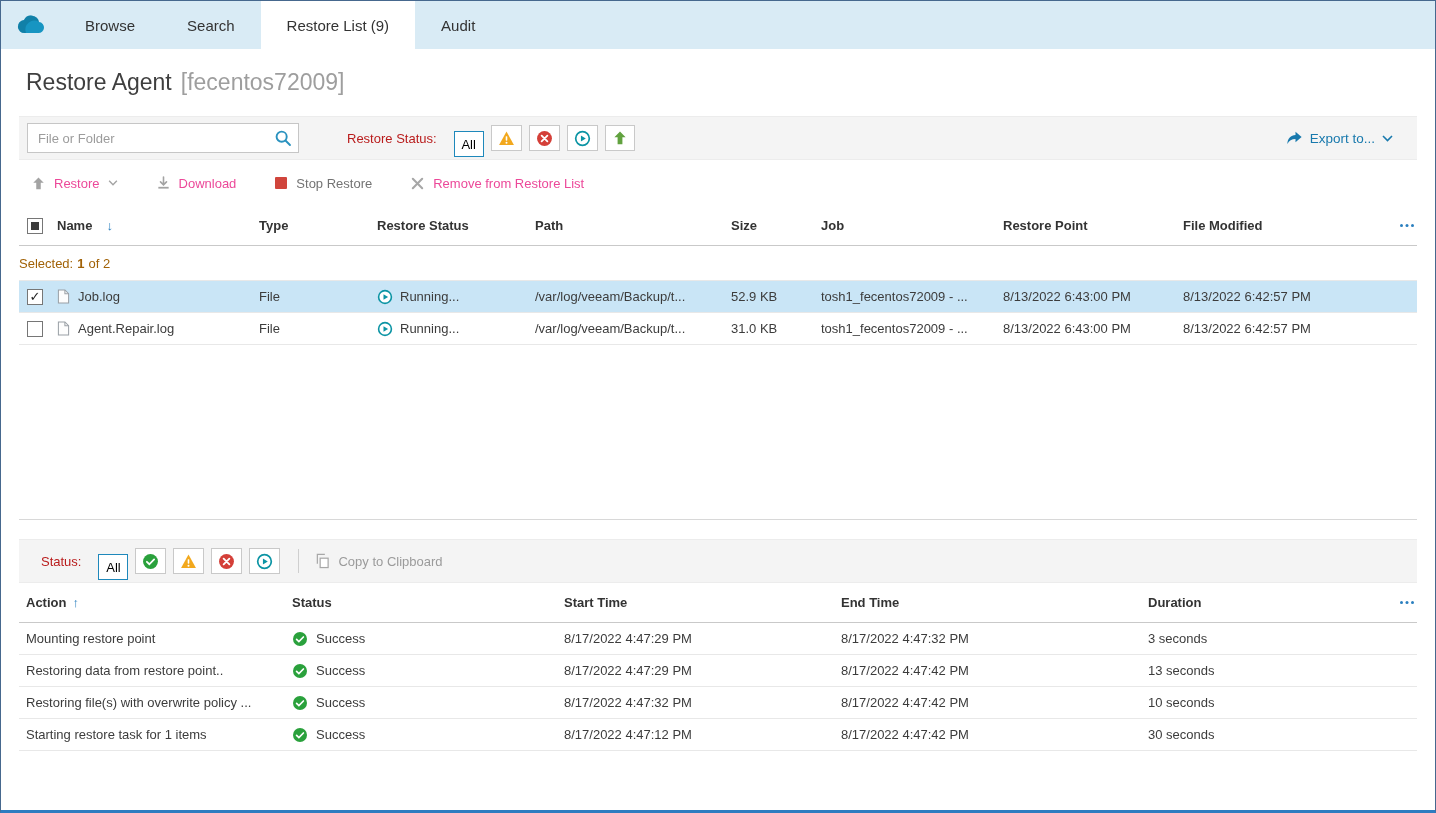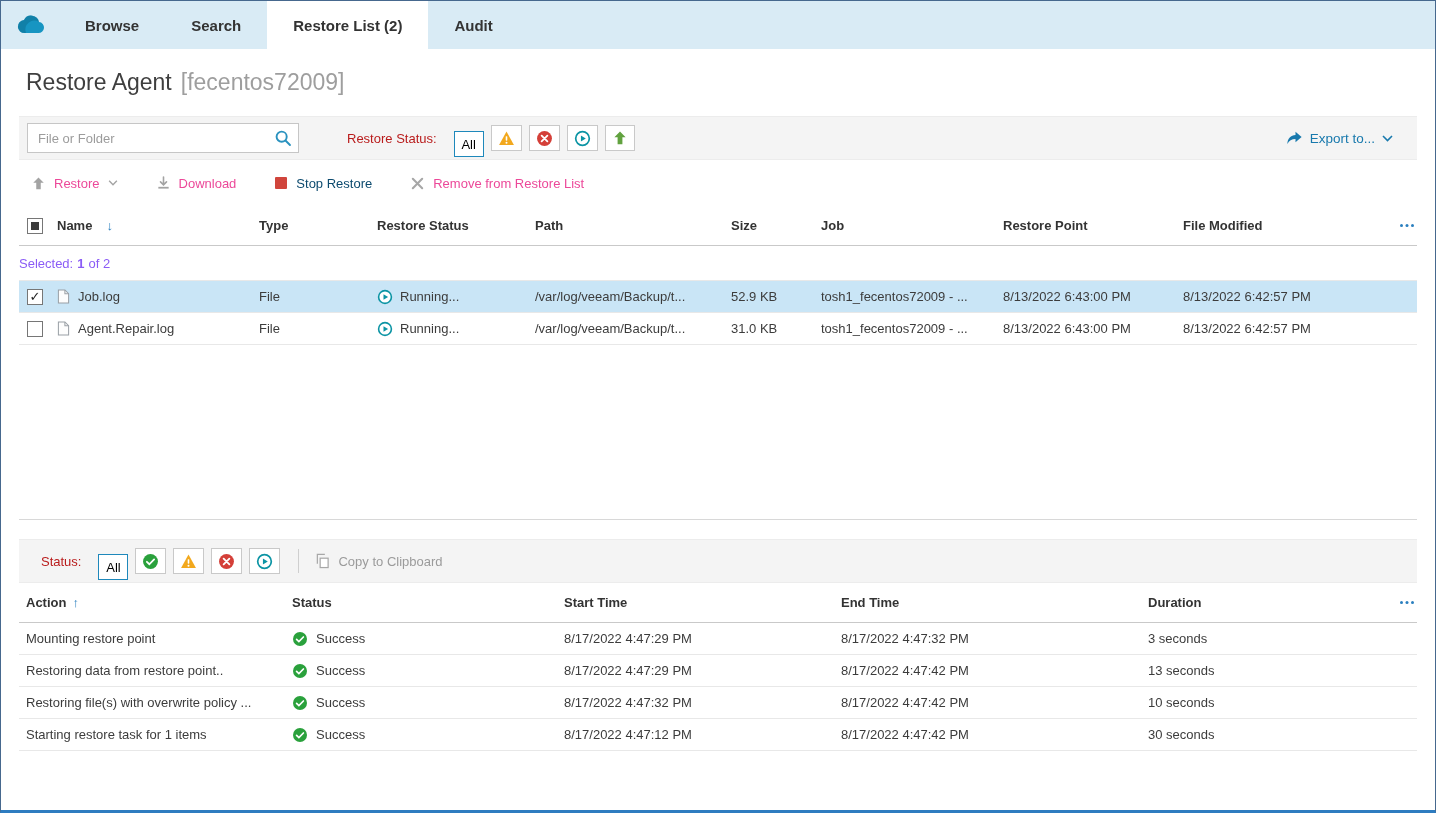--- a/index.html
+++ b/index.html
@@ -11,21 +11,21 @@
   .page {
     width:1436px; height:813px; overflow:hidden; background:#fff;
     border:1px solid #46688e; border-bottom:3px solid #2e7cc0;
     display:flex; flex-direction:column;
   }
 
   
   .topbar { height:48px; background:#d9ebf5; display:flex; align-items:stretch; flex:none; }
   .logo-wrap { width:58px; display:flex; align-items:center; justify-content:center; }
   .tabs { display:flex; align-items:stretch; }
-  .tab { display:flex; align-items:center; padding:0 26px; font-size:15px; color:#333; cursor:pointer;font-weight:bold; }
+  .tab { display:flex; align-items:center; padding:0 26px; font-size:15px; color:#333; cursor:pointer; }
   .tab.active { background:#fff; }
 
   
   .title-row { height:67px; display:flex; align-items:center; padding:0 25px; flex:none; background:#fff; }
   .title-main { font-size:23px; color:#3f3f3f; }
   .title-sub { font-size:23px; color:#9e9e9e; margin-left:9px; }
 
   
   .filter-bar {
     height:44px; margin:0 18px; background:#f4f4f4; flex:none;
@@ -46,38 +46,38 @@
     font:inherit; cursor:pointer; padding:0 6px;
   }
   .fbtn.sel { border-color:#1e88bb;margin-top:12px; }
   .export-btn { margin-left:auto; margin-right:16px; display:flex; align-items:center; gap:7px;
     color:#1879ad; cursor:pointer; font-size:13.5px; }
 
   
   .actions-bar { height:46px; display:flex; align-items:center; padding:0 30px; gap:38px; flex:none; background:#fff; }
   .act { display:flex; align-items:center; gap:8px; cursor:pointer; }
   .act .lbl-dis { color:#ec4899; }
-  .act .lbl-stop { color:#0c4a6e; }
+  .act .lbl-stop { color:#737373; }
 
   
   .content { padding:0 18px; flex:none; }
   .trow { display:flex; align-items:center; height:32px; border-bottom:1px solid #e8e8e8; }
   .thead { height:40px; font-weight:700; color:#333; border-bottom:1px solid #c9c9c9; }
   .c { padding-right:8px; white-space:nowrap; overflow:hidden; display:flex; align-items:center; }
   .col-check { width:38px; padding-left:8px; }
   .col-name  { width:202px; gap:8px; }
   .col-type  { width:118px; }
   .col-rstat { width:158px; gap:7px; }
   .col-path  { width:196px; }
   .col-size  { width:90px; }
   .col-job   { width:182px; }
   .col-rpt   { width:180px; }
   .col-lmod  { flex:1; }
   .col-more  { width:28px; justify-content:flex-end; padding-right:2px; cursor:pointer; }
-  .selected-row { height:35px; display:flex; align-items:center; border-bottom:1px solid #e8e8e8; color:#8b5cf6; gap:4px; }
+  .selected-row { height:35px; display:flex; align-items:center; border-bottom:1px solid #e8e8e8; color:#a16207; gap:4px; }
   .selected-row b { font-weight:700; }
   .frow.sel-row { background:#c9e5f6; }
   .cb { width:16px; height:16px; border:1px solid #767676; background:#fff;
         display:flex; align-items:center; justify-content:center; cursor:pointer; flex:none; }
   .cb.indet::after { content:""; width:8px; height:8px; background:#3c3c3c; }
   .cb.checked::after { content:"\2713"; font-size:13px; font-weight:700; color:#222; line-height:1; }
   .sort-desc::after { content:"\2193"; color:#2a7fbf; font-weight:700; margin-left:6px; }
   .sort-asc::after  { content:"\2191"; color:#2a7fbf; font-weight:700; margin-left:6px; }
   .empty-space { height:174px; }
   .section-divider { border-top:1px solid #d8d8d8; margin:0 18px; flex:none; }
@@ -109,21 +109,21 @@
   <header class="topbar">
     <div class="logo-wrap">
       <svg width="36" height="30" viewBox="0 0 36 30">
         <path fill="#1795c2" d="M27 12a8 8 0 0 0-15-2 6.5 6.5 0 0 0 .8 13H26a5.5 5.5 0 0 0 1-11z"></path>
         <path fill="#0d6f94" d="M14 23a9 9 0 0 1 13-11 8 8 0 0 0-15-2 6.5 6.5 0 0 0 .8 13z" opacity=".55"></path>
       </svg>
     </div>
     <nav class="tabs">
       <div class="tab">Browse</div>
       <div class="tab">Search</div>
-      <div class="tab active">Restore List (2)</div>
+      <div class="tab active">Restore List (9)</div>
       <div class="tab">Audit</div>
     </nav>
   </header>
 
   <div class="title-row">
     <span class="title-main">Restore Agent</span>
     <span class="title-sub">[fecentos72009]</span>
   </div>
 
   <div class="filter-bar">

